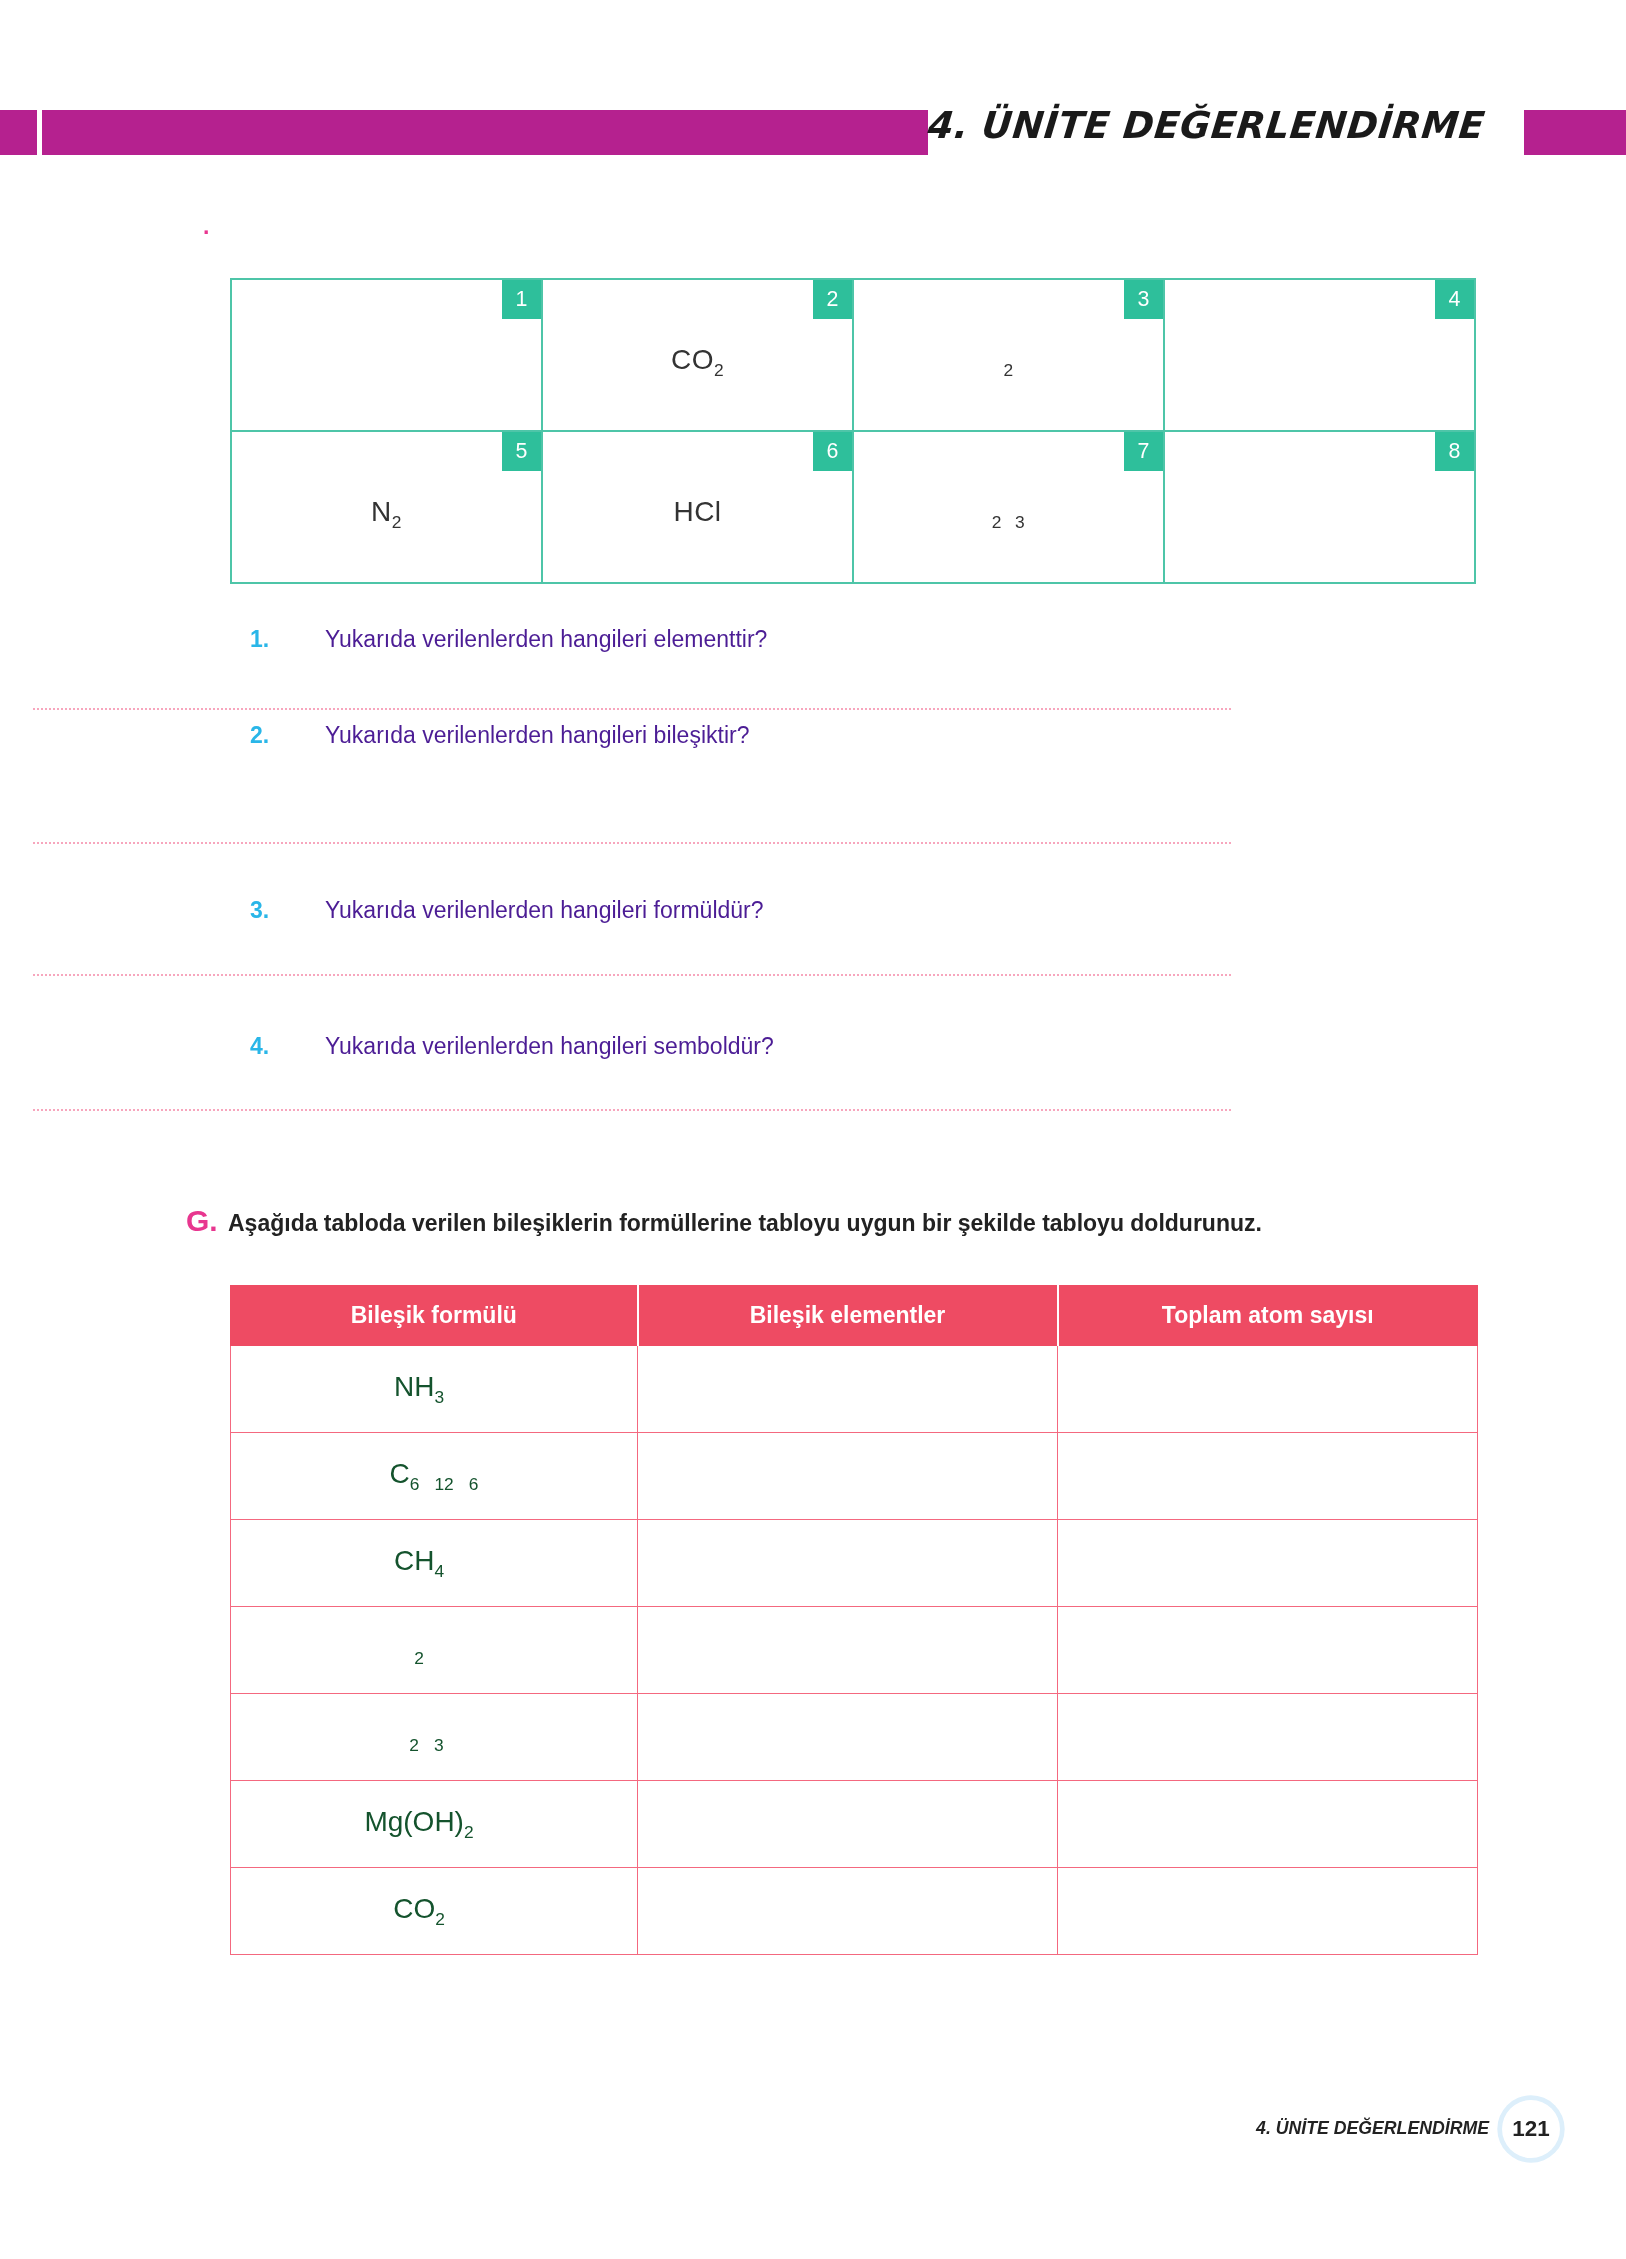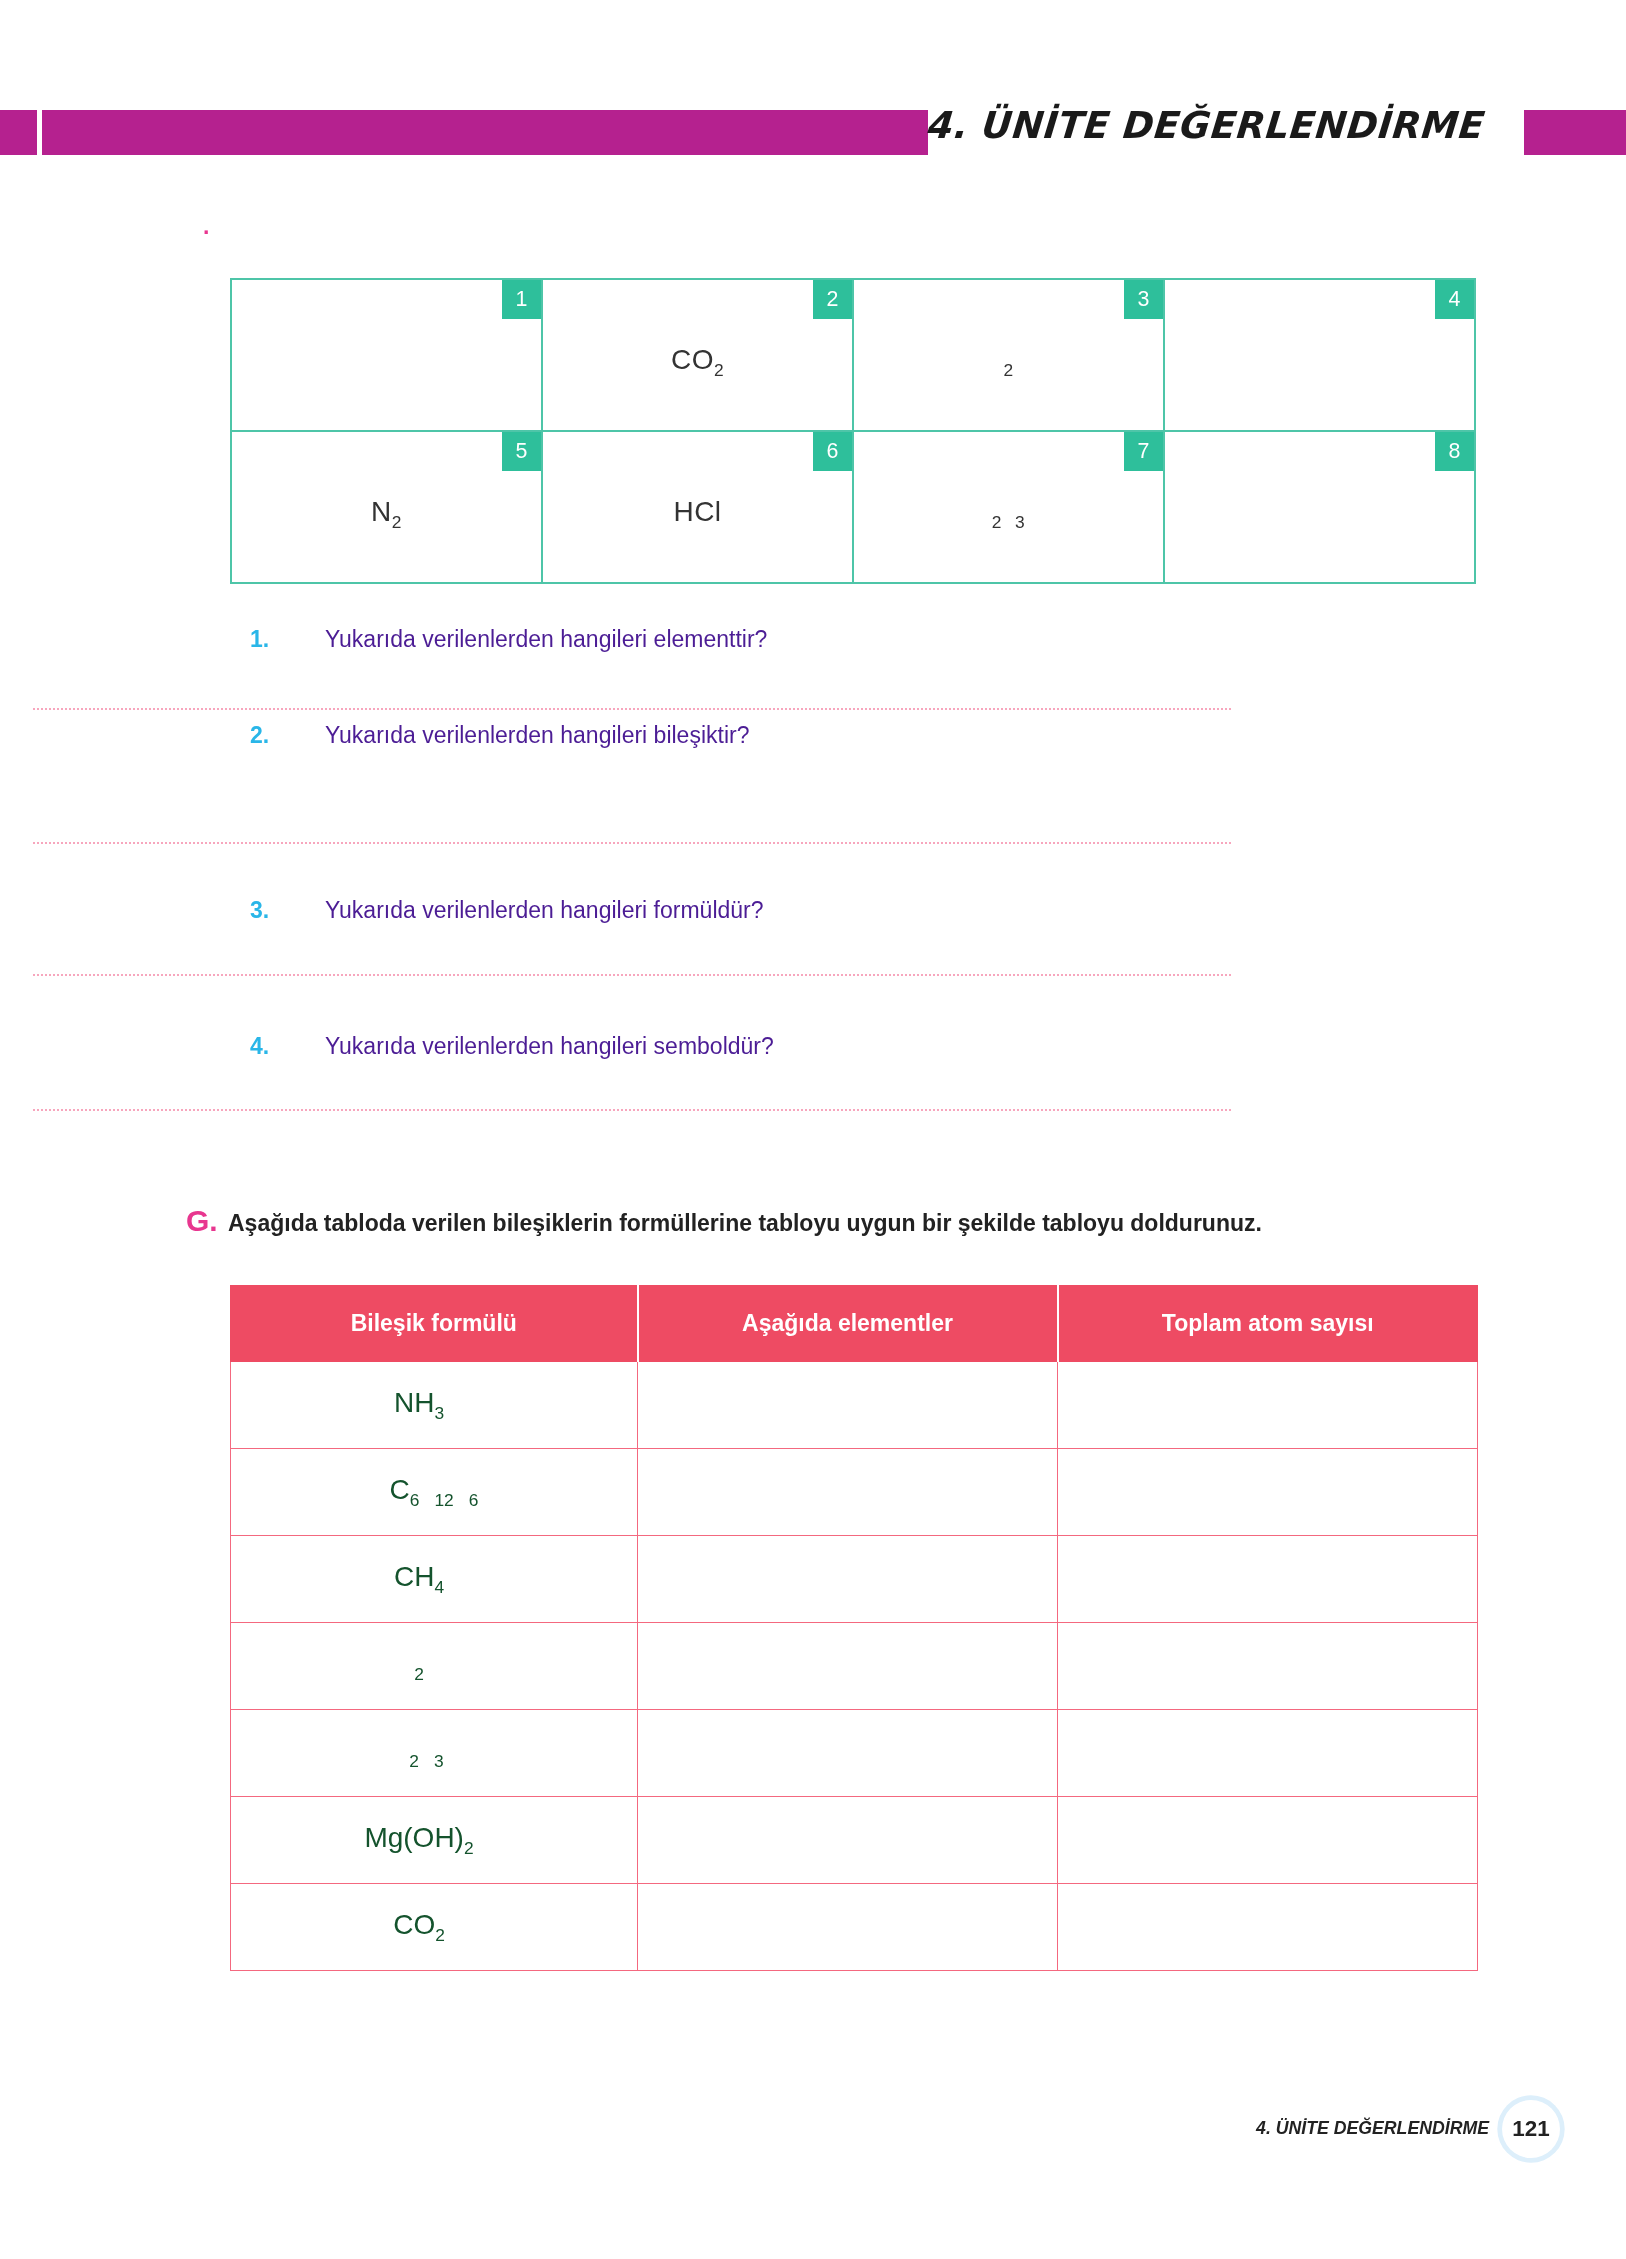--- a/index.html
+++ b/index.html
@@ -198,21 +198,21 @@
     top: 1285px;
     width: 1246px;
     border-collapse: collapse;
     table-layout: fixed;
   }
   .ptable th {
     background: #ee4b63;
     color: #ffffff;
     font-size: 23px;
     font-weight: bold;
-    height: 76px;
+    height: 60px;
     border: 1.9px solid #ee4b63;
     text-align: center;
     vertical-align: middle;
   }
   .ptable th.col-sep { border-left: 2.8px solid #ffffff; }
   .ptable td {
     height: 87px;
     border: 1.9px solid #f4687f;
     text-align: center;
     vertical-align: middle;
@@ -347,21 +347,21 @@
 
   <table class="ptable">
     <colgroup>
       <col class="c1">
         <col class="c2">
         <col class="c3">
     </colgroup>
     <thead>
       <tr>
         <th>Bileşik formülü</th>
-        <th class="col-sep">Aşağıda elementler</th>
+        <th class="col-sep">Bileşik elementler</th>
         <th class="col-sep">Toplam atom sayısı</th>
       </tr>
     </thead>
     <tbody>
       <tr>
         <td><span>NH</span><sub>3</sub><span class="gap"></span><span></span><sub></sub><span class="gap"></span><span></span><sub></sub></td>
         <td></td>
         <td></td>
       </tr>
       <tr>

